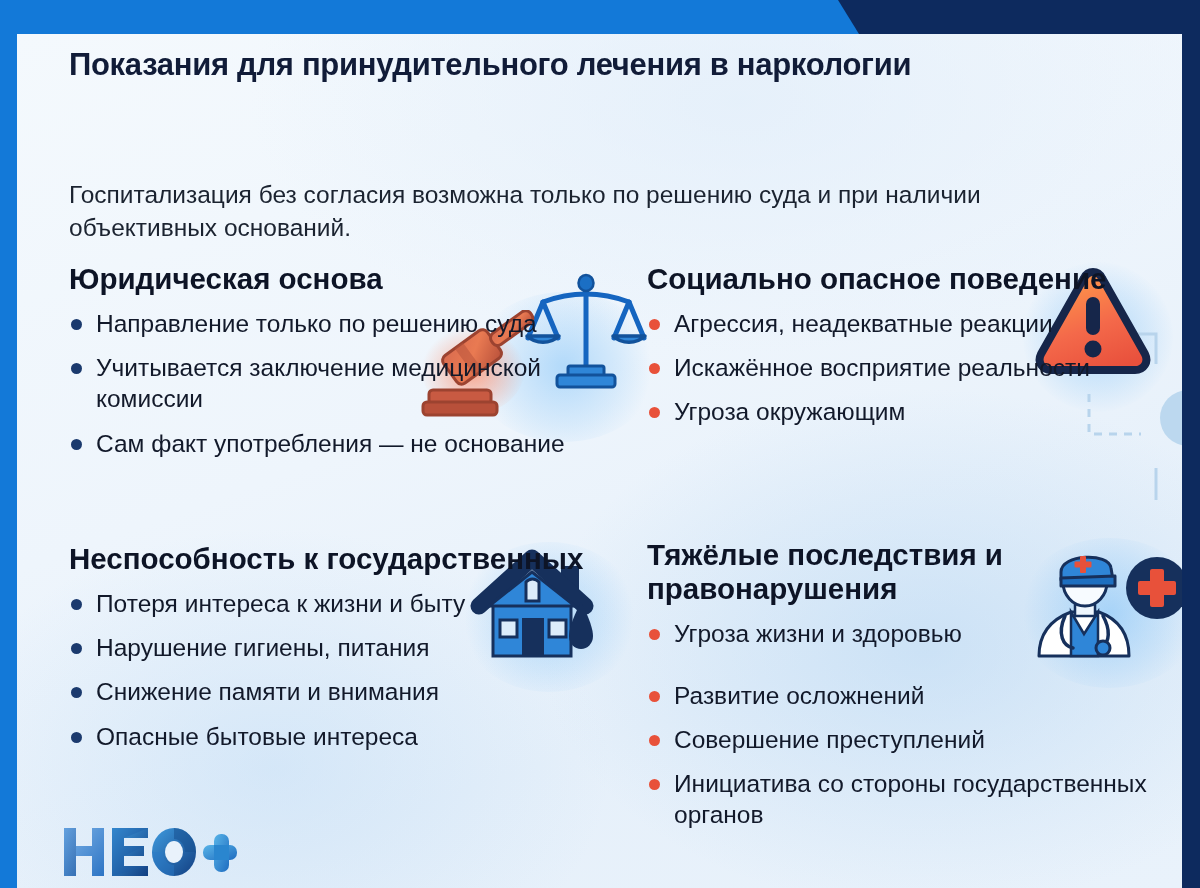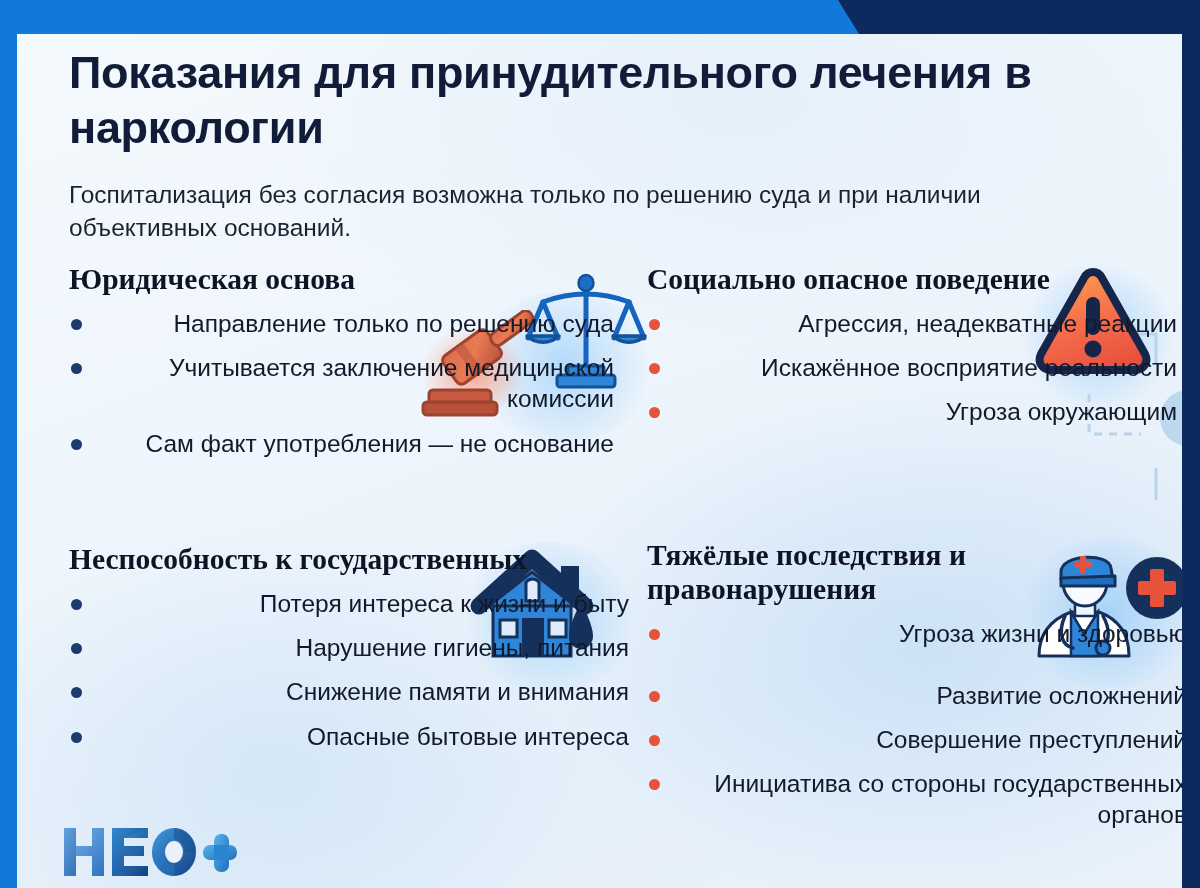--- a/index.html
+++ b/index.html
@@ -71,21 +71,21 @@
     position: absolute;
     left: 0; top: 0;
     width: 1165px; height: 854px;
   }
 
   
   .title {
     position: absolute;
     left: 52px; top: 12px;
     width: 990px;
-    font-size: 45px;
+    font-size: 31px;
     font-weight: bold;
     line-height: 1.22;
     color: #111c38;
     letter-spacing: -0.3px;
   }
   .subtitle {
     position: absolute;
     left: 52px; top: 145px;
     width: 960px;
     font-size: 24.5px;
@@ -101,37 +101,35 @@
   .sec-br { left: 630px; top: 504px; width: 540px; }
 
   .sec-head {
     font-size: 29.5px;
     font-weight: bold;
     color: #0d1426;
     line-height: 1.16;
     margin: 0 0 12px 0;
     position: relative;
     z-index: 3;
-    font-family: Liberation Serif, serif;
   }
 
   ul.bullets {
     list-style: none;
     margin: 0; padding: 0;
     position: relative;
     z-index: 3;
   }
   ul.bullets li {
     position: relative;
     padding-left: 27px;
     margin-bottom: 13px;
     font-size: 24.5px;
     line-height: 1.27;
     color: #12192a;
-    text-align: right;
   }
   ul.bullets li::before {
     content: "";
     position: absolute;
     left: 2px; top: 11px;
     width: 11px; height: 11px;
     border-radius: 50%;
     background: #1b3a6e;
   }
   ul.bullets.red li::before { background: #e8513a; }

